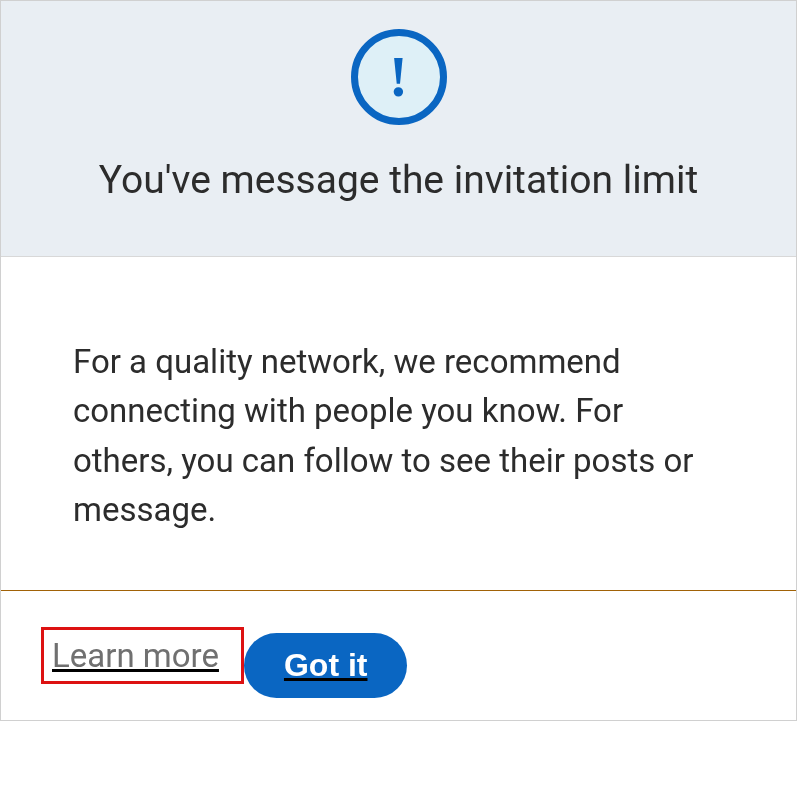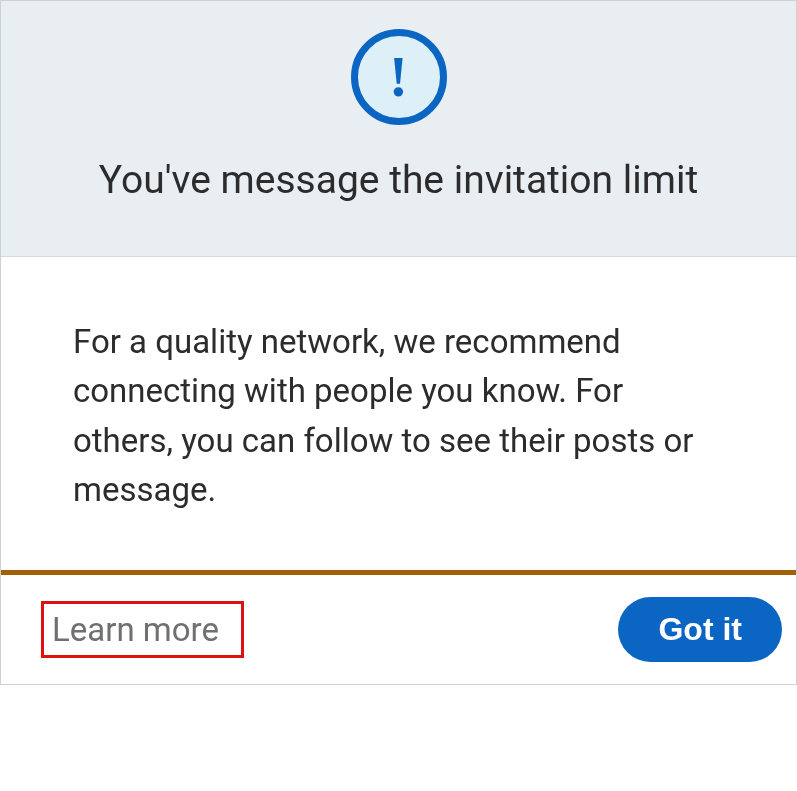--- a/index.html
+++ b/index.html
@@ -54,36 +54,36 @@
     }
     
     .title {
       font-size: 39px;
       font-weight: 400;
       color: #2c2c2c;
       line-height: 1.3;
     }
     
     .body {
-      padding: 60px 72px 55px 72px;
-      border-bottom: 5px solid #a16207;
+      padding: 80px 72px 55px 72px;
+      border-bottom: 1px solid #a16207;
     }
     
     .body-text {
       font-size: 33px;
       font-weight: 400;
       color: #2c2c2c;
       line-height: 1.5;
     }
     
     .footer {
       padding: 22px 14px 22px 40px;
       display: flex;
-      justify-content: space-between;
       align-items: center;
+      text-decoration: underline;
     }
     
     .learn-more {
       font-size: 33px;
       font-weight: 400;
       color: #707070;
       text-decoration: none;
       cursor: pointer;
       padding: 6px 22px 6px 8px;
       border: 3px solid #dd1111;
@@ -92,20 +92,21 @@
     
     .got-it-button {
       background: #0a66c2;
       color: #ffffff;
       font-size: 32px;
       font-weight: 600;
       border: none;
       border-radius: 40px;
       padding: 14px 40px;
       cursor: pointer;
+      margin-top: 20px;
     }
   </style>
 </head>
 <body>
 
 <div class="dialog">
 
   <div class="header">
     <div class="icon-wrapper">
       <div class="alert-icon-circle">

